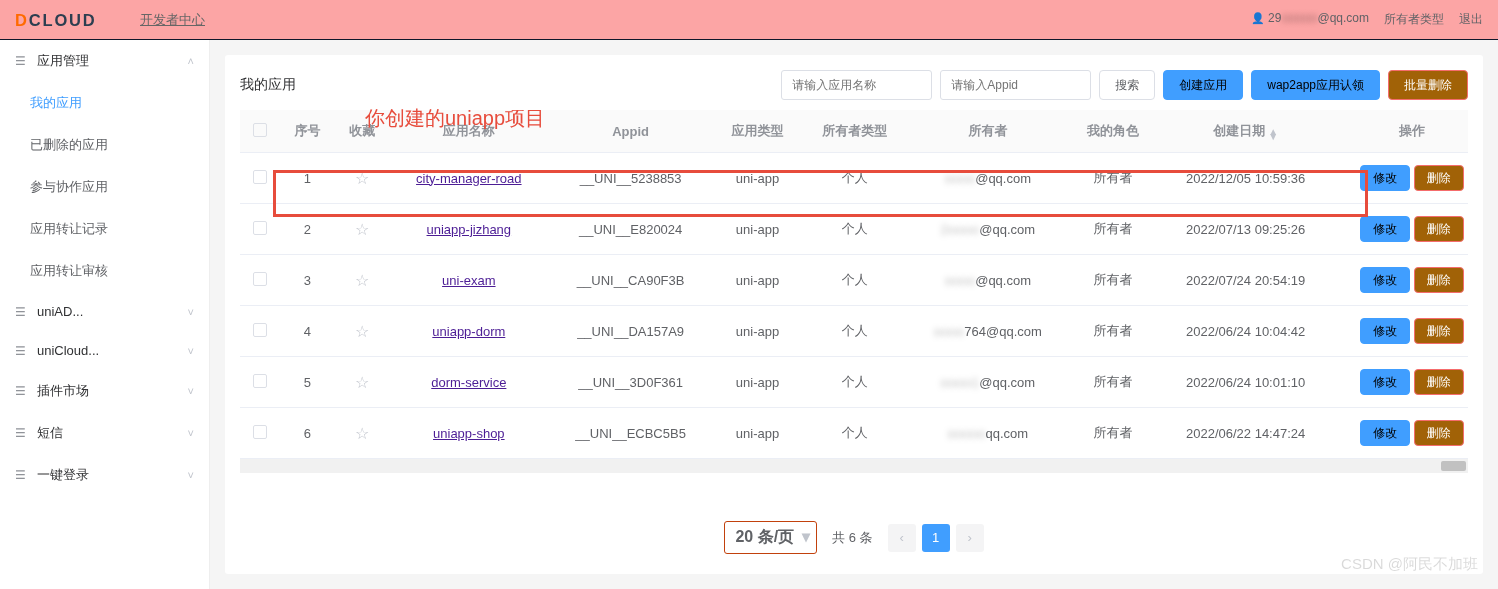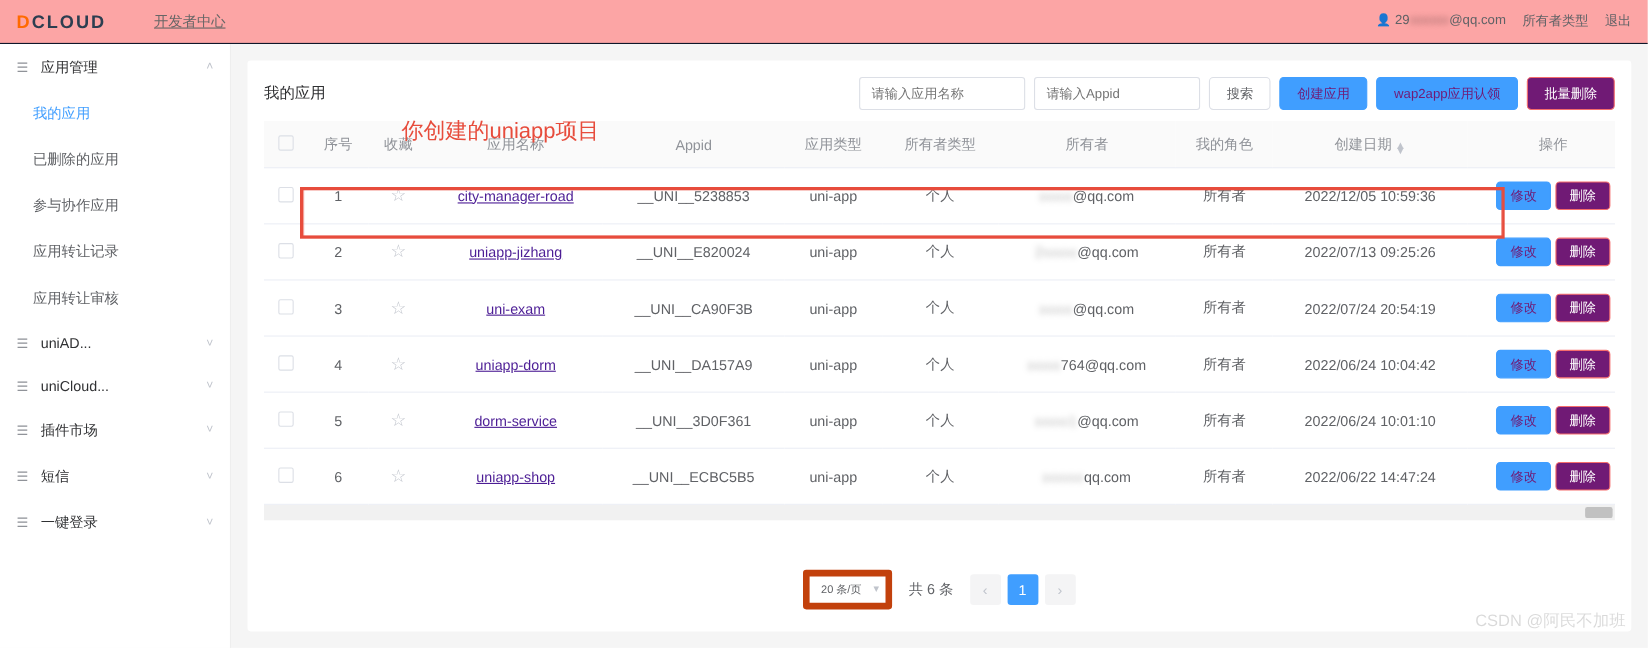--- a/index.html
+++ b/index.html
@@ -23,41 +23,41 @@
 
 .main { flex: 1; padding: 15px; overflow: hidden; display: flex; flex-direction: column; }
 .card { background: #fff; border-radius: 3px; padding: 15px; flex: 1; display: flex; flex-direction: column; overflow: hidden; }
 .card-header { display: flex; align-items: center; margin-bottom: 10px; }
 .card-title { color: #303133; font-size: 14px; }
 .annotation { color: #e74c3c; font-size: 20px; font-weight: 500; position: absolute; left: 365px; top: 105px; }
 .toolbar-right { margin-left: auto; display: flex; gap: 8px; }
 .input { height: 30px; border: 1px solid #dcdfe6; border-radius: 3px; padding: 0 10px; font-size: 12px; color: #606266; outline: none; }
 .input.w1 { width: 151px; }
 .btn { height: 30px; padding: 0 15px; border: 1px solid #dcdfe6; background: #fff; border-radius: 4px; cursor: pointer; font-size: 12px; color: #606266; }
-.btn.primary { background: #409eff; border-color: #409eff; color: #701a75; }
-.btn.danger { background: #701a75; border-color: #f56c6c; color: #fff; }
+.btn.primary { background: #409eff; border-color: #409eff; color: #000000; }
+.btn.danger { background: #a16207; border-color: #f56c6c; color: #fff; }
 .btn.small { height: 26px; padding: 0 12px; font-size: 12px; }
 
 .table-wrap { flex: 1; overflow: auto; position: relative; }
 .table { width: 100%; border-collapse: collapse; min-width: 1250px; }
 .table th, .table td { padding: 12px 8px; text-align: center; border-bottom: 1px solid #ebeef5; font-size: 13px; white-space: nowrap; }
-.table th { background: #fafafa; color: #909399; font-weight: 400; }
+.table th { background: #fafafa; color: #909399; font-weight: 700; }
 .table td { color: #606266; }
 .chk { width: 14px; height: 14px; border: 1px solid #dcdfe6; border-radius: 2px; display: inline-block; cursor: pointer; }
 .star { color: #c0c4cc; cursor: pointer; font-size: 16px; }
 .link { color: #4c1d95; text-decoration: underline; cursor: pointer; }
 .owner-blur { display: inline-block; }
 .owner-blur .b { color: transparent; text-shadow: 0 0 6px rgba(0,0,0,0.35); letter-spacing: 1px; }
 .row-highlight-box { position: absolute; border: 3px solid #e74c3c; pointer-events: none; left: 273px; top: 170px; width: 1095px; height: 47px; z-index: 5; }
 .sort-icon { color: #c0c4cc; font-size: 10px; margin-left: 3px; display: inline-flex; flex-direction: column; line-height: 5px; }
 .hscroll { height: 14px; background: #f1f1f1; position: relative; }
 .hscroll .thumb { position: absolute; right: 2px; top: 2px; width: 25px; height: 10px; background: #c1c1c1; border-radius: 2px; }
 
 .pagination { display: flex; align-items: center; justify-content: center; gap: 15px; padding: 15px 0 5px; font-size: 13px; color: #606266; }
-.page-select { border: 6px solid #c2410c; border-radius: 3px; padding: 5px 22px 5px 10px; font-size: 10px; position: relative; cursor: pointer; }
+.page-select { border: 1px solid #c2410c; border-radius: 3px; padding: 5px 22px 5px 10px; font-size: 16px; position: relative; cursor: pointer; font-weight: bold; }
 .page-select::after { content: "▾"; position: absolute; right: 6px; color: #c0c4cc; }
 .page-nav { display: flex; gap: 6px; align-items: center; }
 .page-btn { width: 28px; height: 28px; display: flex; align-items: center; justify-content: center; background: #f4f4f5; border-radius: 3px; cursor: pointer; color: #606266; }
 .page-btn.active { background: #409eff; color: #fff; }
 .page-btn.nav { background: #f4f4f5; color: #c0c4cc; }
 
 .watermark { position: absolute; right: 20px; bottom: 15px; color: rgba(0,0,0,0.15); font-size: 15px; pointer-events: none; }
 </style>
 </head>
 <body>

